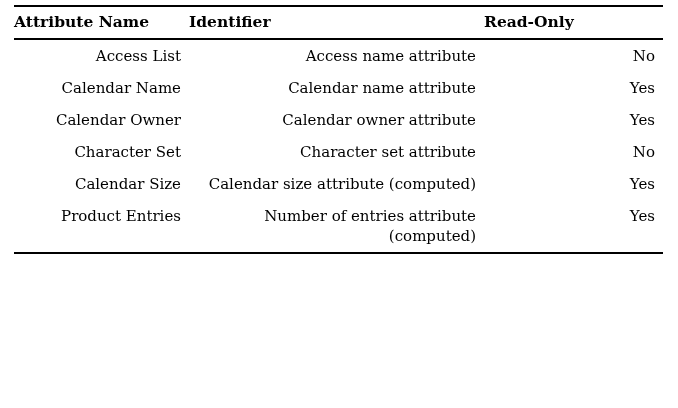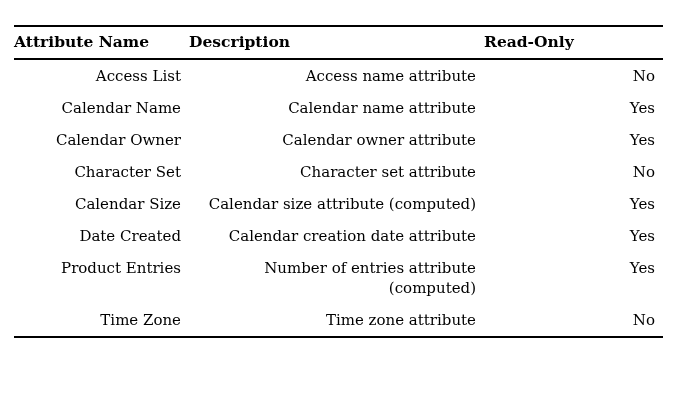--- a/index.html
+++ b/index.html
@@ -13,21 +13,21 @@
     height: 408px;
     background: #ffffff;
     font-family: "DejaVu Serif", "Liberation Serif", serif;
     color: #000000;
     overflow: hidden;
   }
   table.attr-table {
     border-collapse: collapse;
     table-layout: fixed;
     width: 649px;
-    margin: 25px 0 0 14px;
+    margin: 5px 0 0 14px;
     border-top: 2px solid #000000;
     border-bottom: 2px solid #000000;
     font-size: 15px;
     line-height: 20px;
   }
   col.c-name        { width: 175px; }
   col.c-description { width: 295px; }
   col.c-readonly    { width: 179px; }
   thead th {
     text-align: left;
@@ -49,21 +49,21 @@
 <div class="page">
   <table class="attr-table">
     <colgroup>
       <col class="c-name">
       <col class="c-description">
       <col class="c-readonly">
     </colgroup>
     <thead>
       <tr>
         <th>Attribute Name</th>
-        <th>Description</th>
+        <th>Identifier</th>
         <th>Read-Only</th>
       </tr>
     </thead>
     <tbody>
       <tr>
         <td>Access List</td>
         <td>Access name attribute</td>
         <td>No</td>
       </tr>
       <tr>
@@ -80,29 +80,19 @@
         <td>Character Set</td>
         <td>Character set attribute</td>
         <td>No</td>
       </tr>
       <tr>
         <td>Calendar Size</td>
         <td>Calendar size attribute (computed)</td>
         <td>Yes</td>
       </tr>
       <tr>
-        <td>Date Created</td>
-        <td>Calendar creation date attribute</td>
-        <td>Yes</td>
-      </tr>
-      <tr>
         <td>Product Entries</td>
         <td>Number of entries attribute (computed)</td>
         <td>Yes</td>
-      </tr>
-      <tr>
-        <td>Time Zone</td>
-        <td>Time zone attribute</td>
-        <td>No</td>
       </tr>
     </tbody>
   </table>
 </div>
 
 </body></html>

